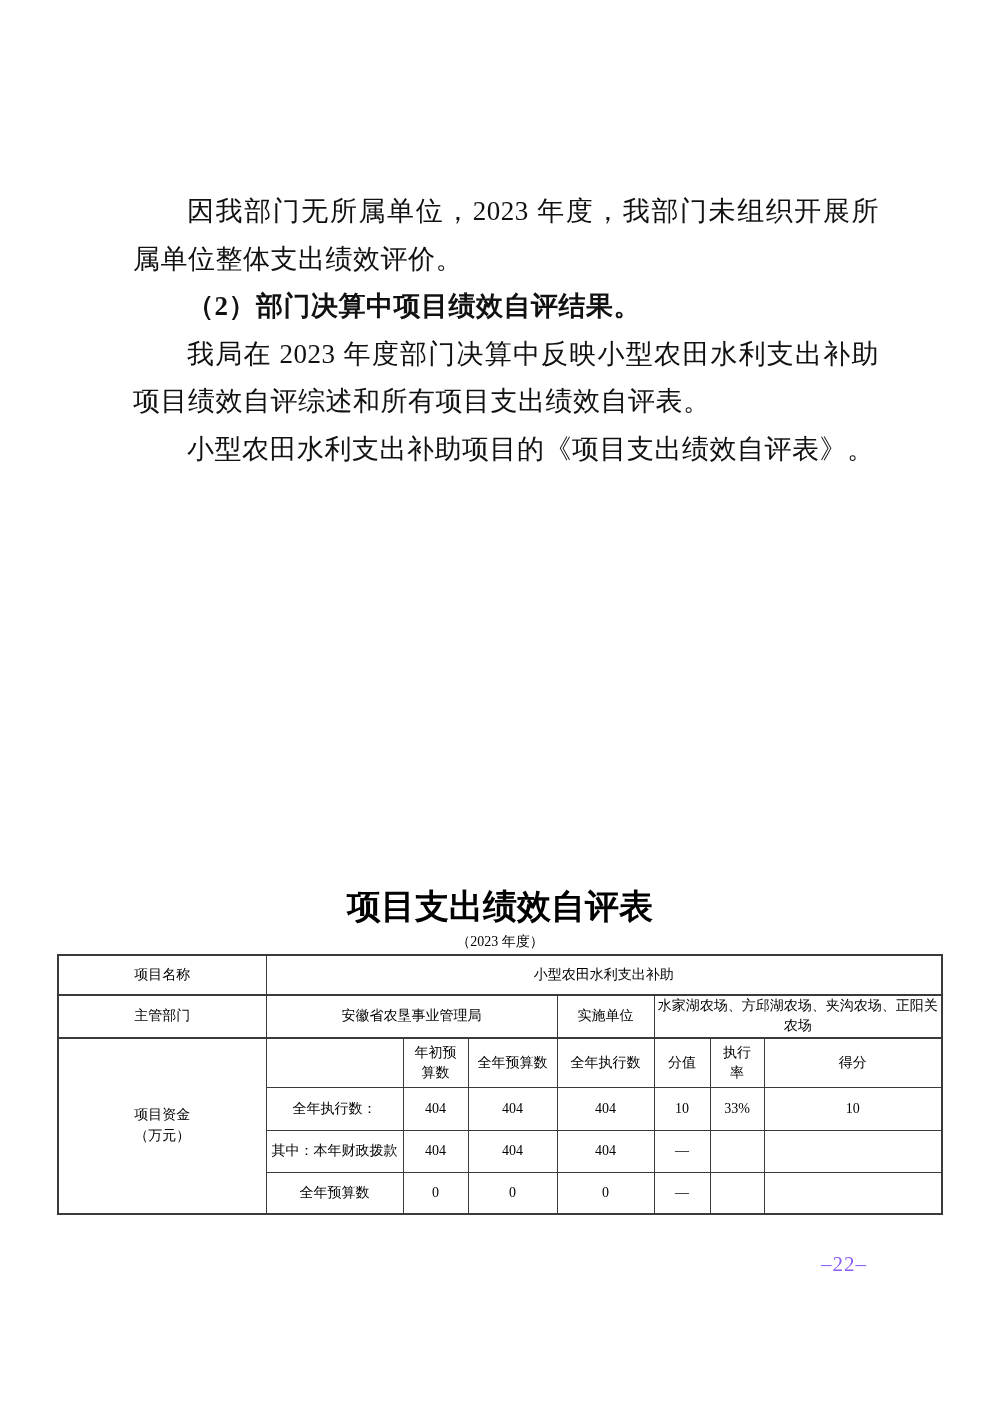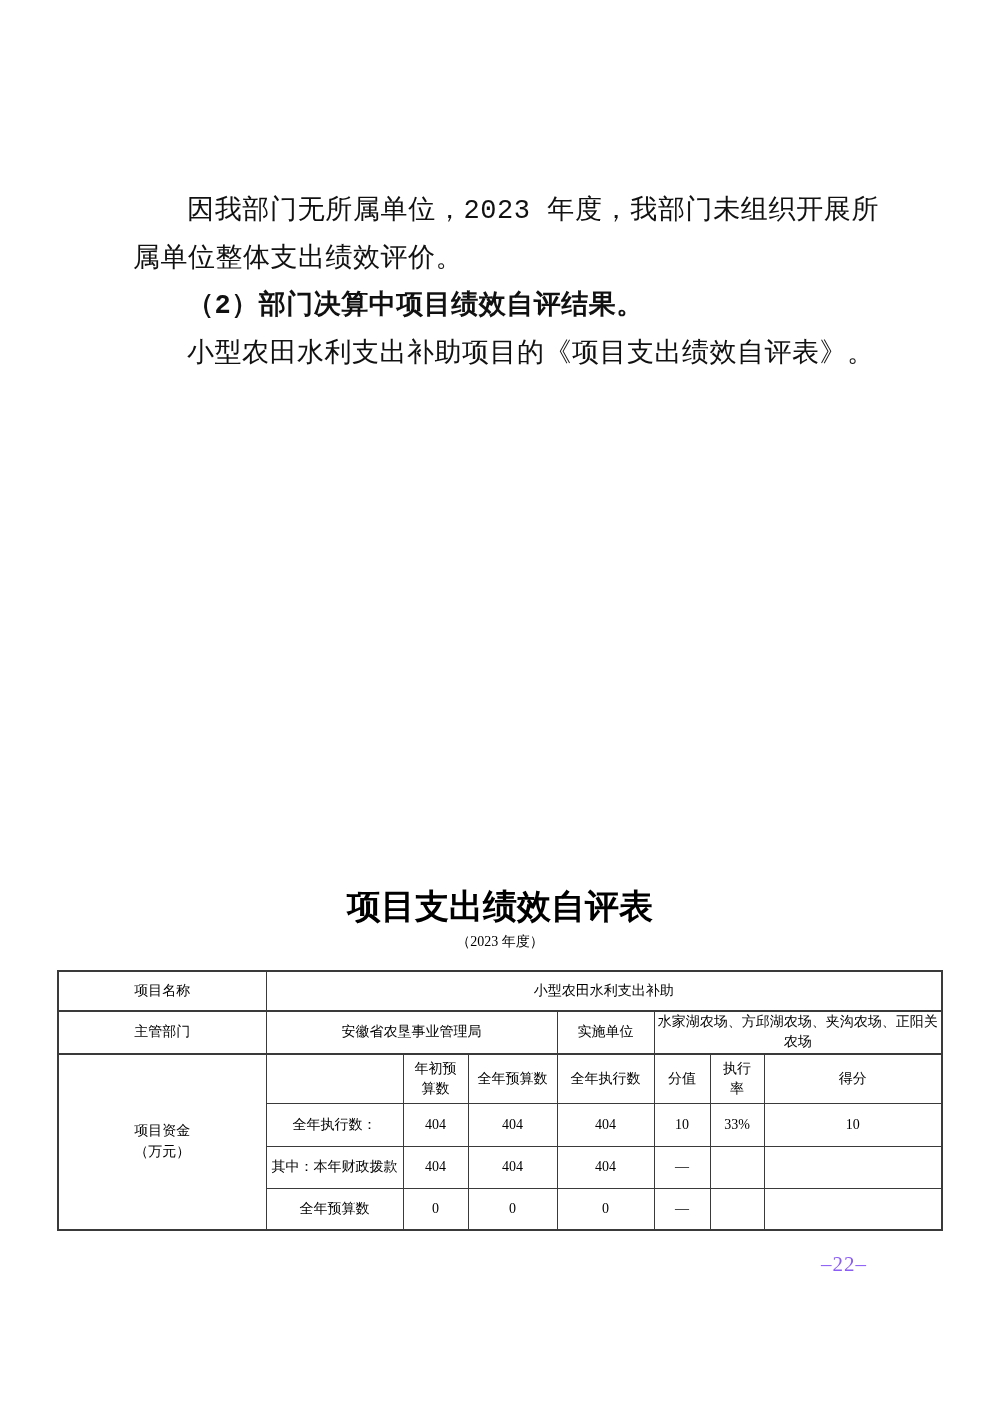--- a/index.html
+++ b/index.html
@@ -19,21 +19,20 @@
     top: 188px;
     width: 746px;
   }
   .body-text p {
     margin: 0;
     font-size: 27px;
     line-height: 47.5px;
     text-align: justify;
     text-indent: 2em;
     letter-spacing: 0.5px;
-    font-family: Liberation Mono, monospace;
   }
   .body-text p.bold { font-weight: bold; }
   
   .table-title {
     position: absolute;
     top: 891px;
     left: 0;
     width: 100%;
     text-align: center;
     font-family: "Liberation Sans", "DejaVu Sans", sans-serif;
@@ -54,21 +53,20 @@
   }
   
   table.selfeval {
     position: absolute;
     left: 57px;
     top: 954px;
     width: 884px;
     border-collapse: collapse;
     table-layout: fixed;
     border: 2px solid #3a3a3a;
-    margin-top: 16px;
   }
   table.selfeval td {
     border: 1px solid #3a3a3a;
     text-align: center;
     vertical-align: middle;
     font-size: 14px;
     line-height: 1.45;
     padding: 0 2px;
     color: #000000;
     overflow: hidden;
@@ -91,20 +89,21 @@
   }
 </style>
 </head>
 <body>
 
 <div class="page">
 
   <div class="body-text">
     <p>因我部门无所属单位，2023 年度，我部门未组织开展所属单位整体支出绩效评价。</p>
     <p class="bold">（2）部门决算中项目绩效自评结果。</p>
+    <p>我局在 2023 年度部门决算中反映小型农田水利支出补助项目绩效自评综述和所有项目支出绩效自评表。</p>
     <p>小型农田水利支出补助项目的《项目支出绩效自评表》。</p>
   </div>
 
   <div class="table-title">项目支出绩效自评表</div>
   <div class="table-subtitle">（2023 年度）</div>
 
   <table class="selfeval">
     <colgroup>
       <col style="width:208px">
       <col style="width:137px">

